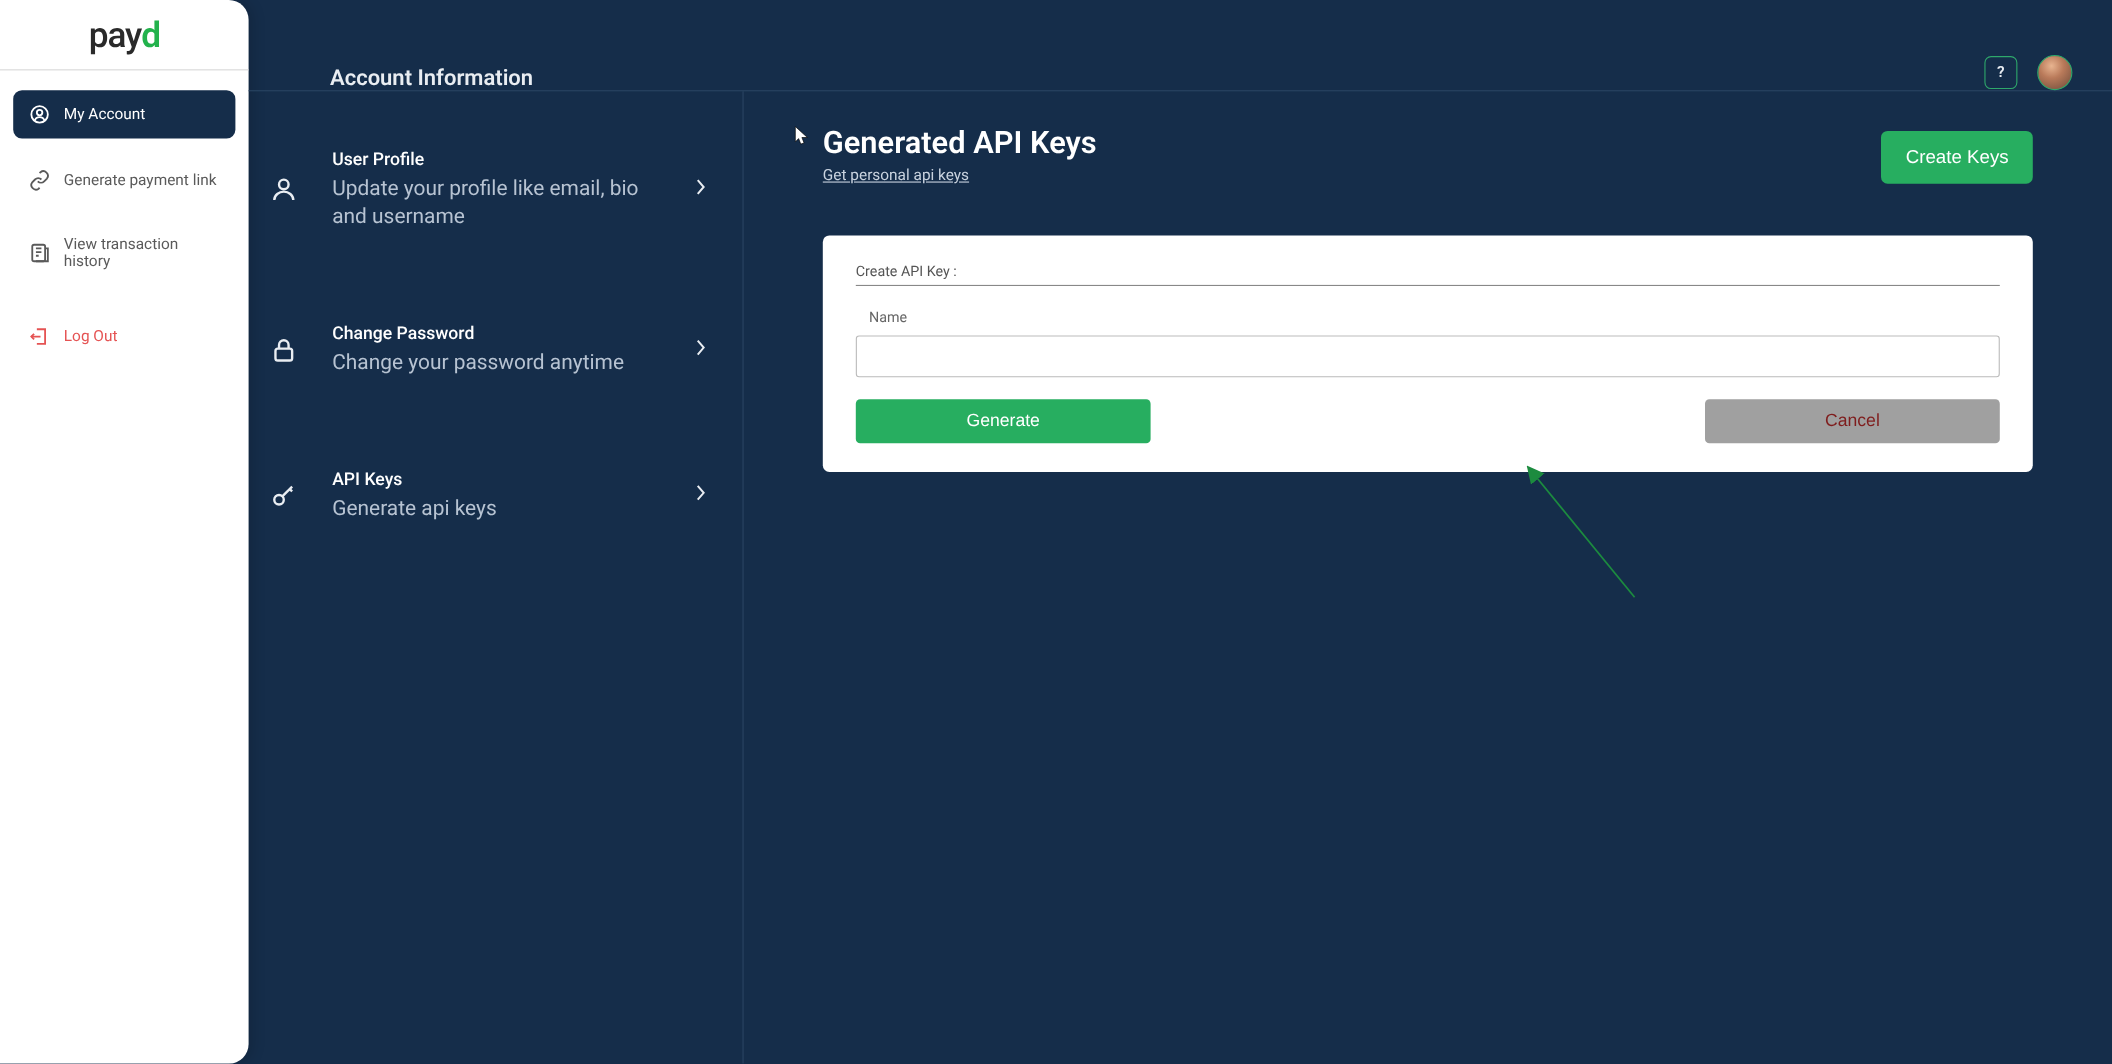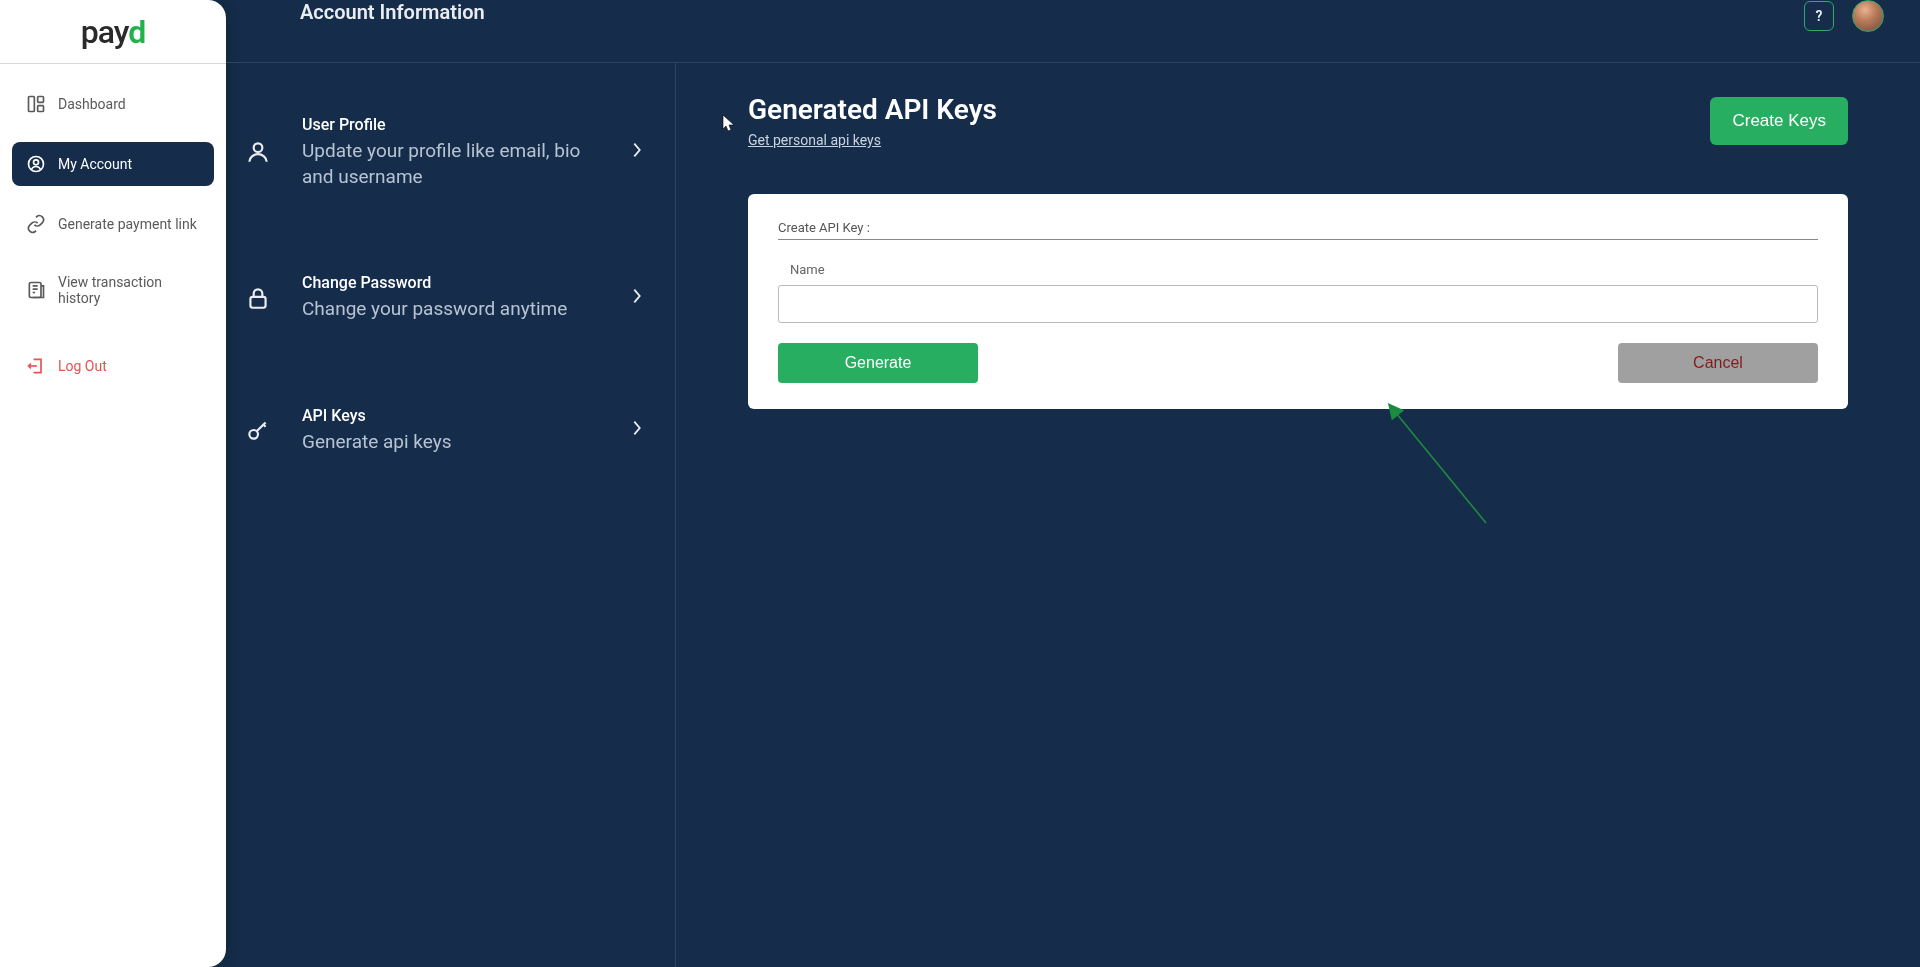--- a/index.html
+++ b/index.html
@@ -61,23 +61,23 @@
     .nav-icon svg { width:20px; height:20px; }
     
     .main {
       flex: 1;
       display: flex;
       flex-direction: column;
       color: #e9edf2;
       position: relative;
     }
     .topbar {
-      height: 63px;
-      display: flex;
-      align-items: flex-start;
+      height: 83px;
+      display: flex;
+      align-items: flex-end;
       padding: 0 36px;
       border-bottom: 1px solid #2a4563;
     }
     .topbar-title {
       font-size: 20px;
       font-weight: 600;
       margin-left: 38px;
     }
     .topbar-right { margin-left: auto; display:flex; align-items:center; gap:18px; }
     .help-btn {
@@ -119,21 +119,21 @@
     .settings-desc { font-size:19px; color:#b7c3d2; line-height:1.35; max-width: 280px; }
     .settings-chevron svg { width:12px; height:18px; stroke:#e9edf2; }
     
     .right-panel {
       flex:1;
       padding: 30px 72px 30px 72px;
       position: relative;
     }
     .panel-header {
       display:flex;
-      align-items:flex-start;
+      align-items:center;
       justify-content: space-between;
       margin-bottom: 46px;
     }
     .panel-titles {}
     .panel-title { font-size:28px; font-weight:600; color:#ffffff; margin-bottom:6px; }
     .panel-sub { font-size:14px; color:#c9d3df;text-decoration:underline; }
     .create-btn {
       background:#27ae60;
       color:#ffffff;
       border:none;
@@ -174,21 +174,21 @@
       font-size:14px;
       background:#fff;
     }
     .card-actions {
       display:flex;
       justify-content: space-between;
       margin-top:20px;
       gap:18px;
     }
     .card-btn {
-      width: 200px;
+      width: 268px;
       height: 40px;
       border:none;
       border-radius:4px;
       font-size:16px;
       cursor:pointer;
     }
     .card-btn.primary { background:#27ae60; color:#fff; }
     .card-btn.secondary { background:#a0a0a0; color:#7f1d1d; }
     .empty-msg {
       margin-top: 54px;
@@ -216,30 +216,20 @@
 <body>
 
 <aside class="sidebar">
   <div class="logo-wrap">
     <div class="logo">
       <span>pay</span>
         <span class="d-accent">d</span>
     </div>
   </div>
   <nav class="nav">
-    <div class="nav-item">
-      <span class="nav-icon">
-        <svg viewBox="0 0 24 24" fill="none" stroke="#5a5a5a" stroke-width="2">
-            <rect x="3" y="3" width="7" height="18" rx="1"></rect>
-            <rect x="14" y="3" width="7" height="7" rx="1"></rect>
-            <rect x="14" y="14" width="7" height="7" rx="1"></rect>
-          </svg>
-      </span>
-      <span>Dashboard</span>
-    </div>
     <div class="nav-item active">
       <span class="nav-icon">
         <svg viewBox="0 0 24 24" fill="none" stroke="#ffffff" stroke-width="2">
             <circle cx="12" cy="12" r="9"></circle>
             <circle cx="12" cy="10" r="3"></circle>
             <path d="M6.5 19c1-3 3-4 5.5-4s4.5 1 5.5 4"></path>
           </svg>
       </span>
       <span>My Account</span>
     </div>

